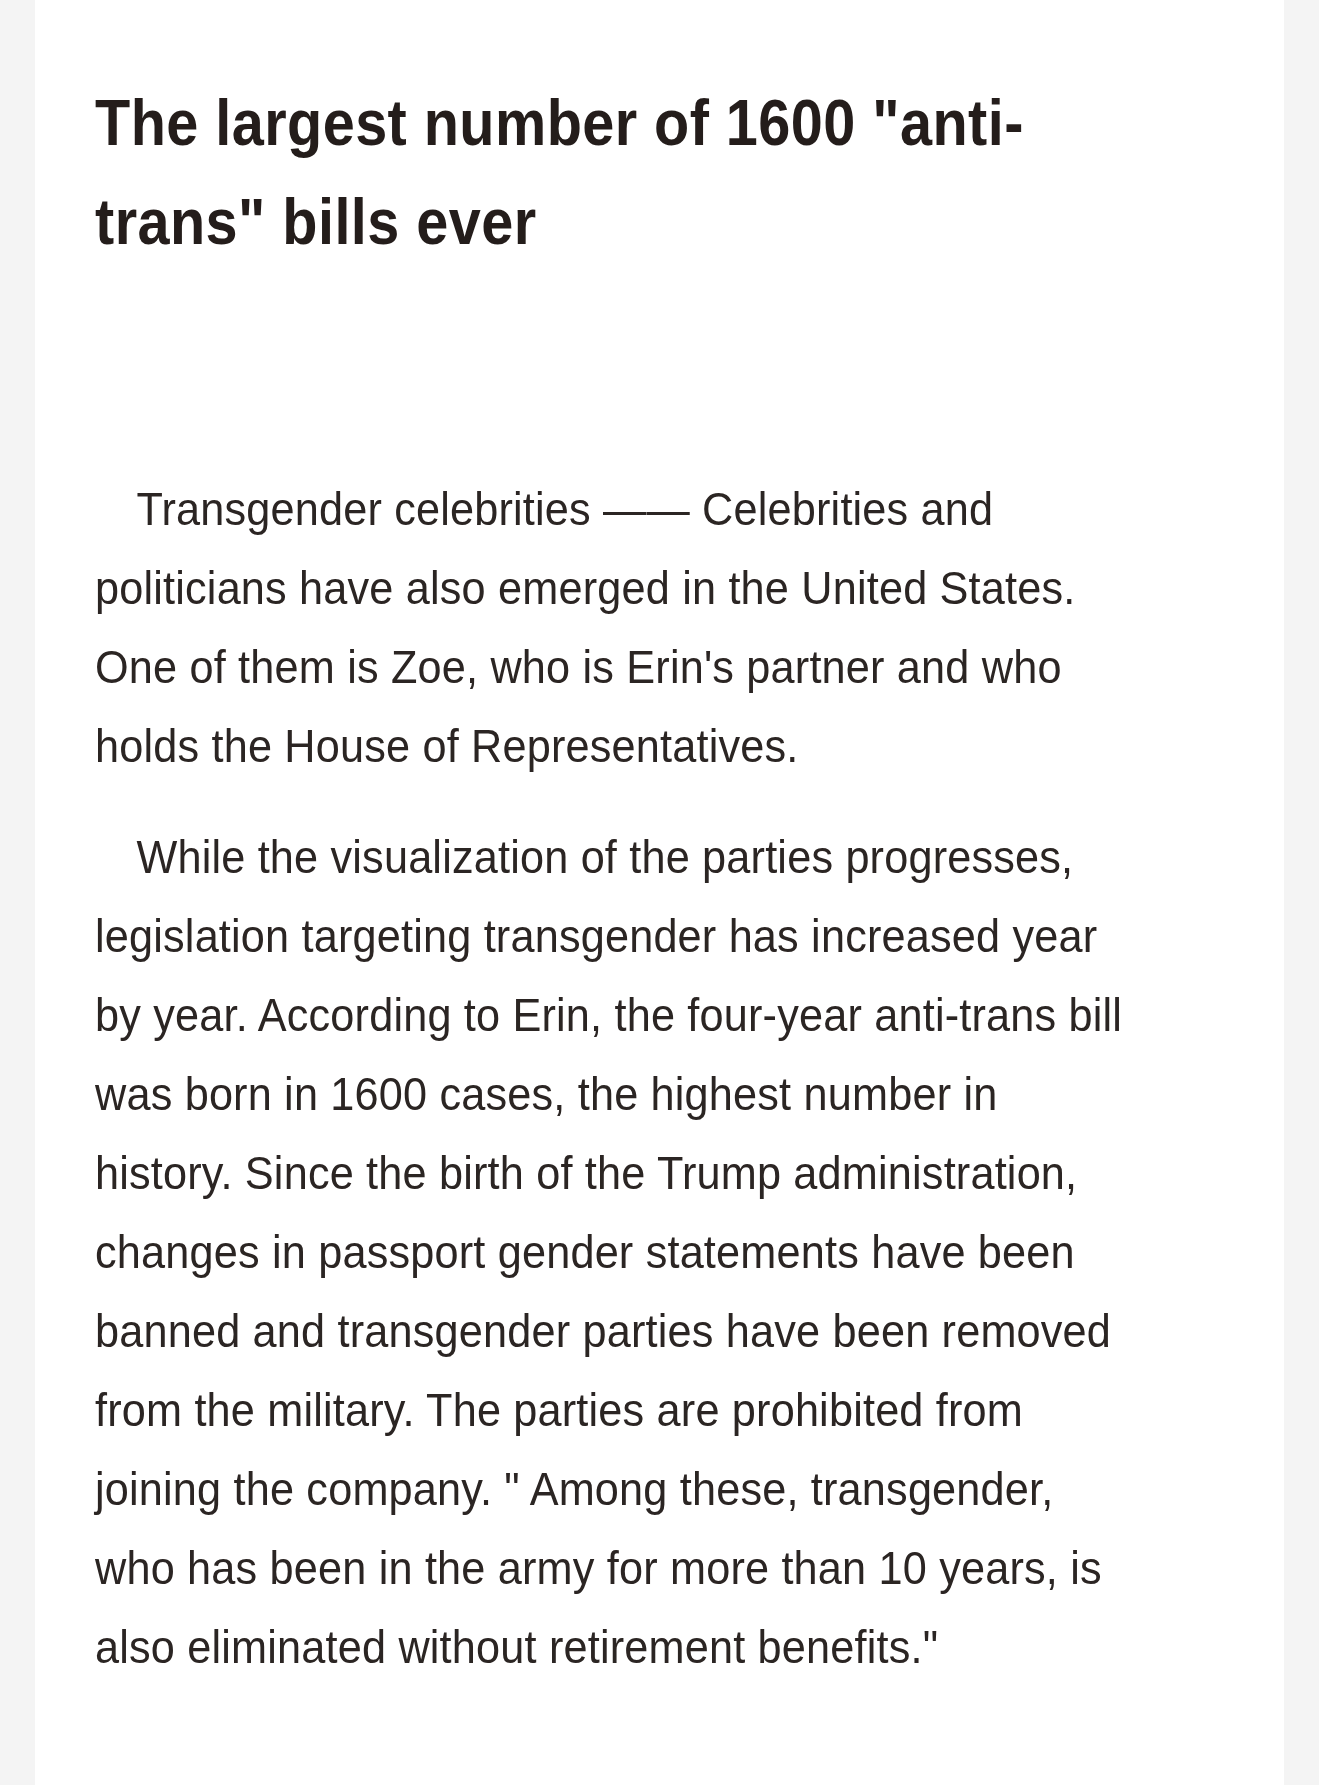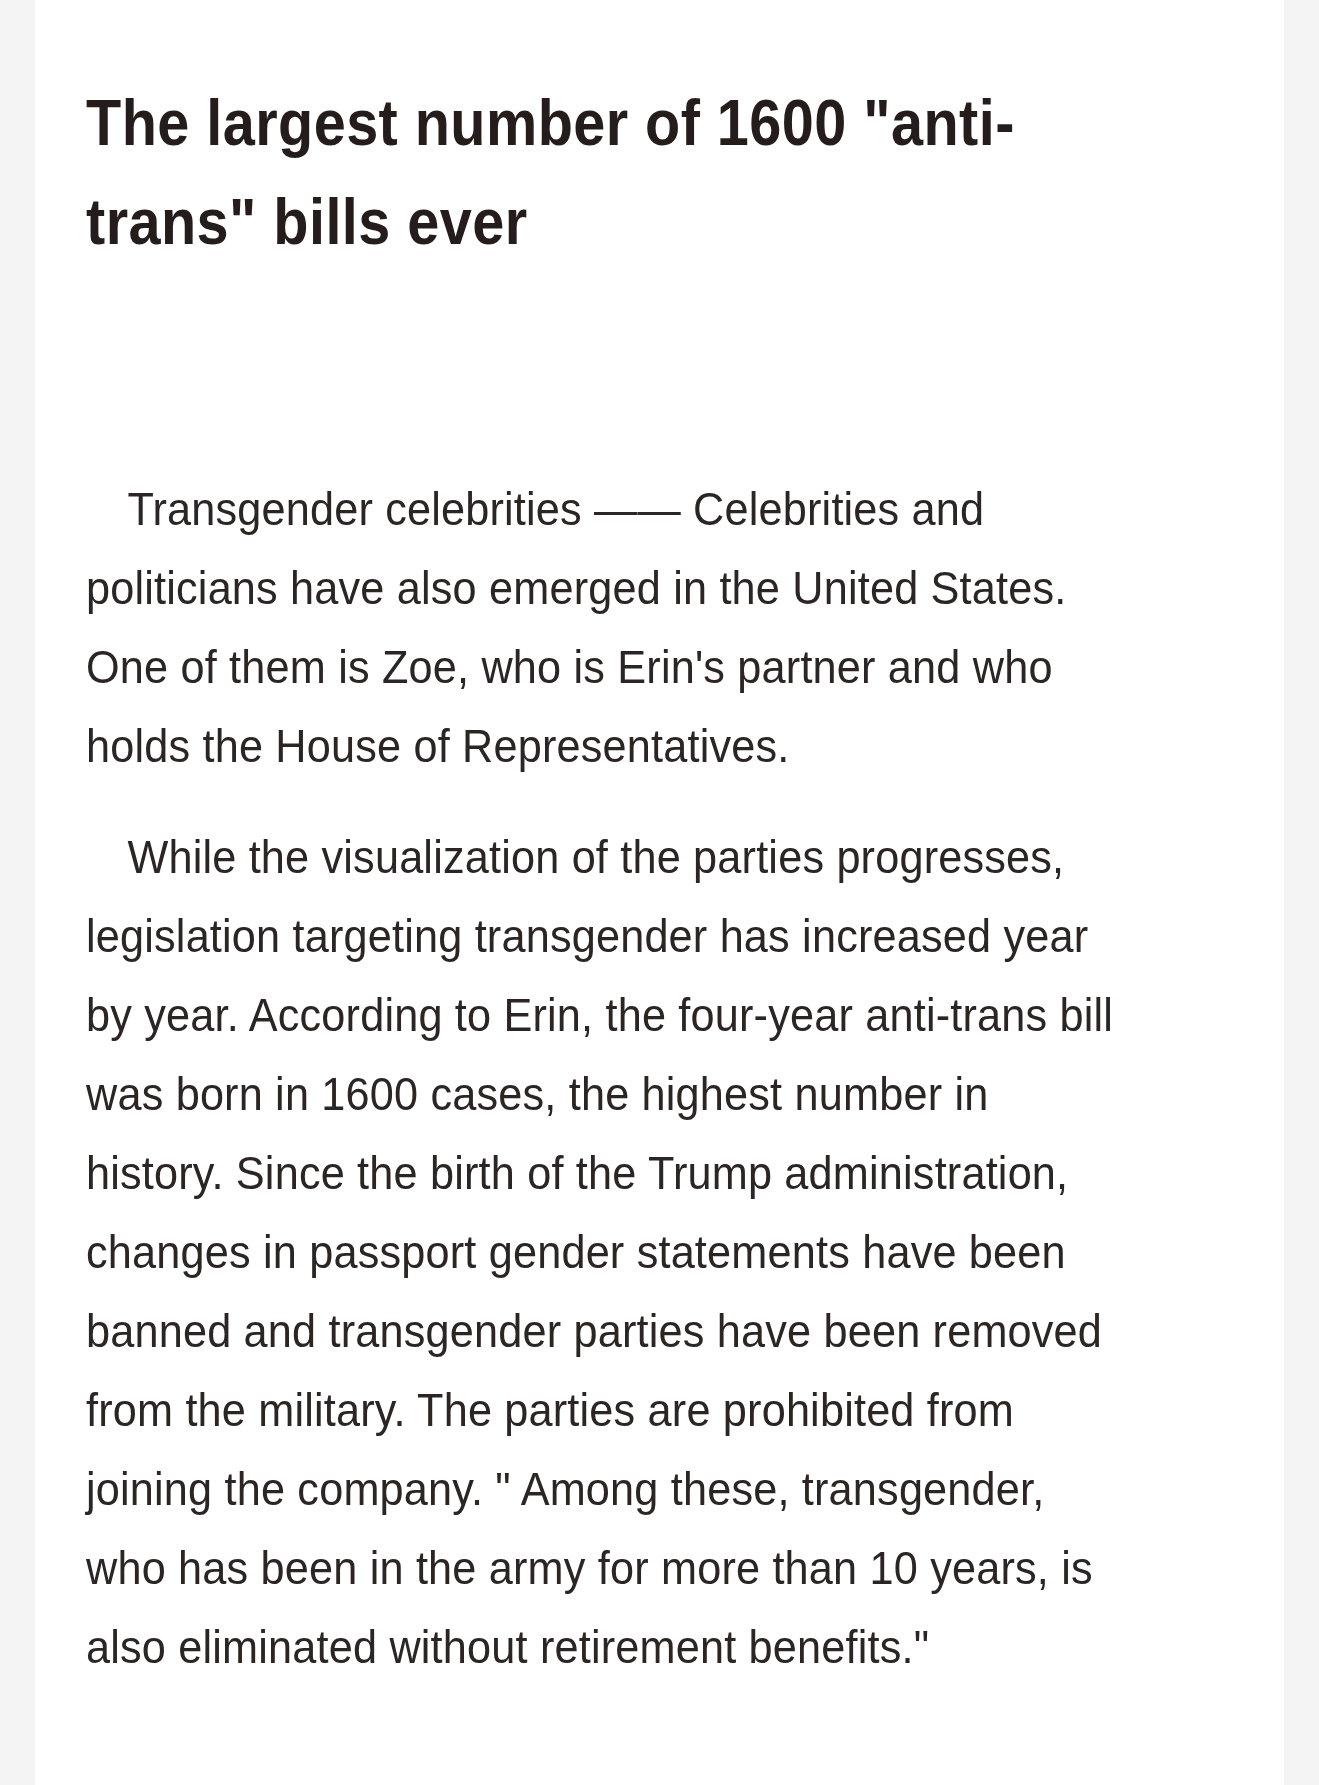--- a/index.html
+++ b/index.html
@@ -16,21 +16,21 @@
     top: 0;
     bottom: 0;
     width: 35px;
     background: #f4f4f4;
   }
   .gutter-left  { left: 0; }
   .gutter-right { right: 0; }
 
   .article {
     position: absolute;
-    left: 86px;
+    left: 95px;
     top: 0;
     width: 1150px;
   }
   .page-title {
     margin: 74px 0 0 0;
     font-size: 64px;
     line-height: 99px;
     font-weight: bold;
     color: #241d1b;
     white-space: pre;

